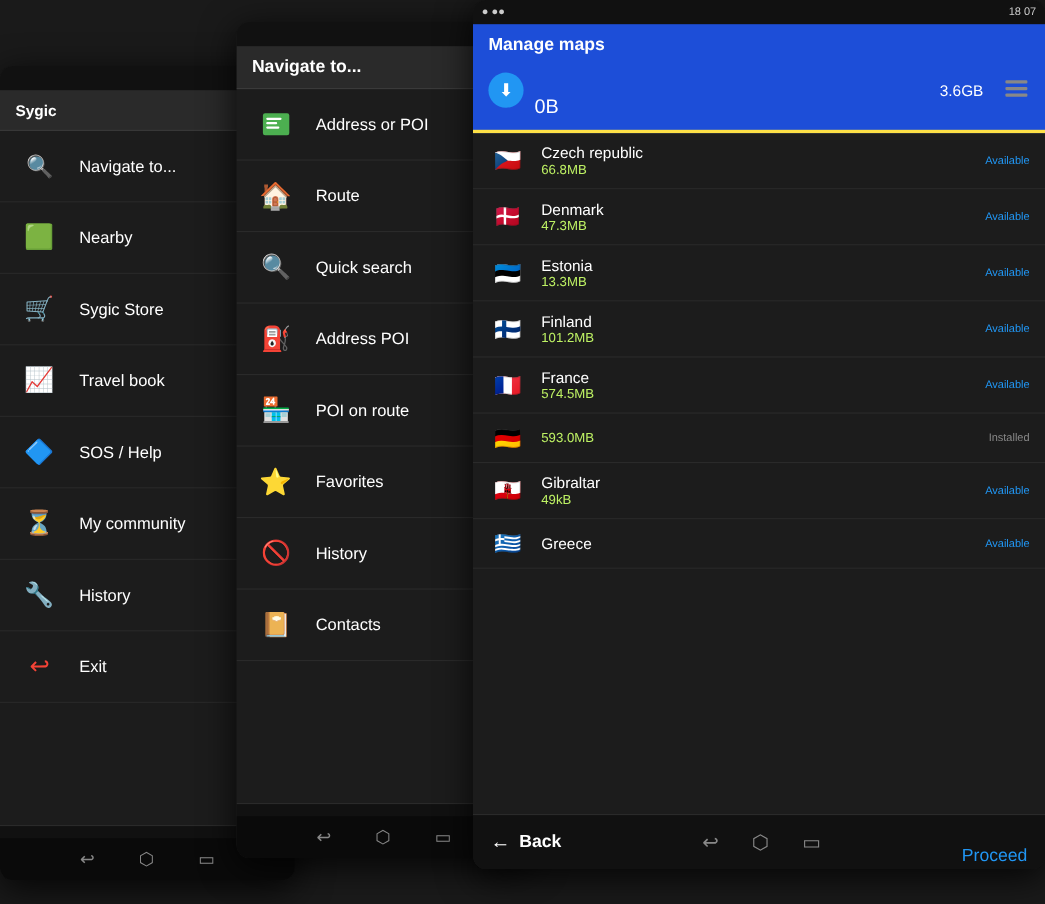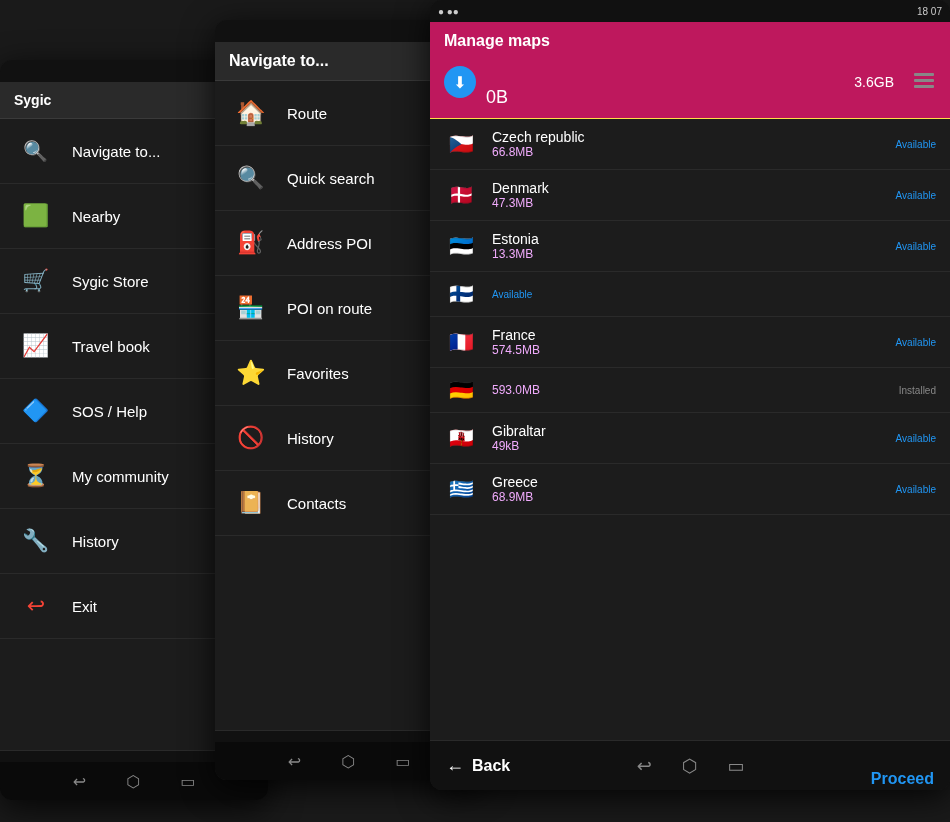--- a/index.html
+++ b/index.html
@@ -121,23 +121,23 @@
       align-items: center;
       gap: 8px;
       color: #fff;
       font-size: 16px;
       font-weight: bold;
       cursor: pointer;
     }
 
     
     .maps-header {
-      background: #be185d;
+      background: #1d4ed8;
       padding: 10px 14px;
-      border-bottom: 1px solid #fde047;
+      border-bottom: 3px solid #fde047;
     }
 
     .maps-title {
       color: #fff;
       font-size: 16px;
       font-weight: bold;
       margin-bottom: 6px;
     }
 
     .maps-storage-row {
@@ -192,21 +192,21 @@
       flex: 1;
     }
 
     .map-name {
       color: #fff;
       font-size: 14px;
       font-weight: 500;
     }
 
     .map-size {
-      color: #f0abfc;
+      color: #bef264;
       font-size: 12px;
     }
 
     .map-status {
       font-size: 10px;
     }
 
     .map-status.available {
       color: #2196F3;
     }
@@ -225,21 +225,21 @@
       display: flex;
       align-items: center;
       justify-content: space-between;
       padding: 0 16px;
       border-top: 1px solid #2a2a2a;
     }
 
     .proceed-btn {
       color: #2196F3;
       font-size: 16px;
-      font-weight: bold;
+      font-weight: normal;
       cursor: pointer;
       margin-top: 27px;
     }
 
     .nav-icons {
       display: flex;
       align-items: center;
       justify-content: center;
       gap: 30px;
       width: 100%;
@@ -361,20 +361,31 @@
 <div class="screen screen2">
   <div class="status-bar">
     <span style="color:#ccc; font-size:10px;">● ● ●</span>
   </div>
   <div class="screen-header">
     <span class="app-name">Navigate to...</span>
   </div>
 
   <div>
 
+    <div class="menu-item">
+      <div class="icon-box">
+        <svg width="32" height="32" viewBox="0 0 32 32">
+          <rect x="4" y="6" width="24" height="20" rx="2" fill="#4CAF50"></rect>
+          <rect x="7" y="10" width="14" height="2" rx="1" fill="white"></rect>
+          <rect x="7" y="14" width="10" height="2" rx="1" fill="white"></rect>
+          <rect x="7" y="18" width="12" height="2" rx="1" fill="white"></rect>
+        </svg>
+      </div>
+      <span class="label">Address or POI</span>
+    </div>
 
     <div class="menu-item">
       <div class="icon-box">
         <span style="font-size:24px; color:#4CAF50;">🏠</span>
       </div>
       <span class="label">Route</span>
     </div>
 
     <div class="menu-item">
       <div class="icon-box">
@@ -479,20 +490,24 @@
       <div class="flag">🇪🇪</div>
       <div class="map-info">
         <div class="map-name">Estonia</div>
         <div class="map-size">13.3MB</div>
       </div>
       <div class="map-status available">Available</div>
     </div>
 
     <div class="map-row">
       <div class="flag">🇫🇮</div>
+      <div class="map-info">
+        <div class="map-name">Finland</div>
+        <div class="map-size">101.2MB</div>
+      </div>
       <div class="map-status available">Available</div>
     </div>
 
     <div class="map-row">
       <div class="flag">🇫🇷</div>
       <div class="map-info">
         <div class="map-name">France</div>
         <div class="map-size">574.5MB</div>
       </div>
       <div class="map-status available">Available</div>
@@ -512,21 +527,20 @@
         <div class="map-name">Gibraltar</div>
         <div class="map-size">49kB</div>
       </div>
       <div class="map-status available">Available</div>
     </div>
 
     <div class="map-row">
       <div class="flag">🇬🇷</div>
       <div class="map-info">
         <div class="map-name">Greece</div>
-        <div class="map-size">68.9MB</div>
       </div>
       <div class="map-status available">Available</div>
     </div>
   </div>
 
   <div class="maps-bottom-bar">
     <div class="back-btn">
       <span style="font-size:18px;">←</span>
       <span>Back</span>
     </div>

